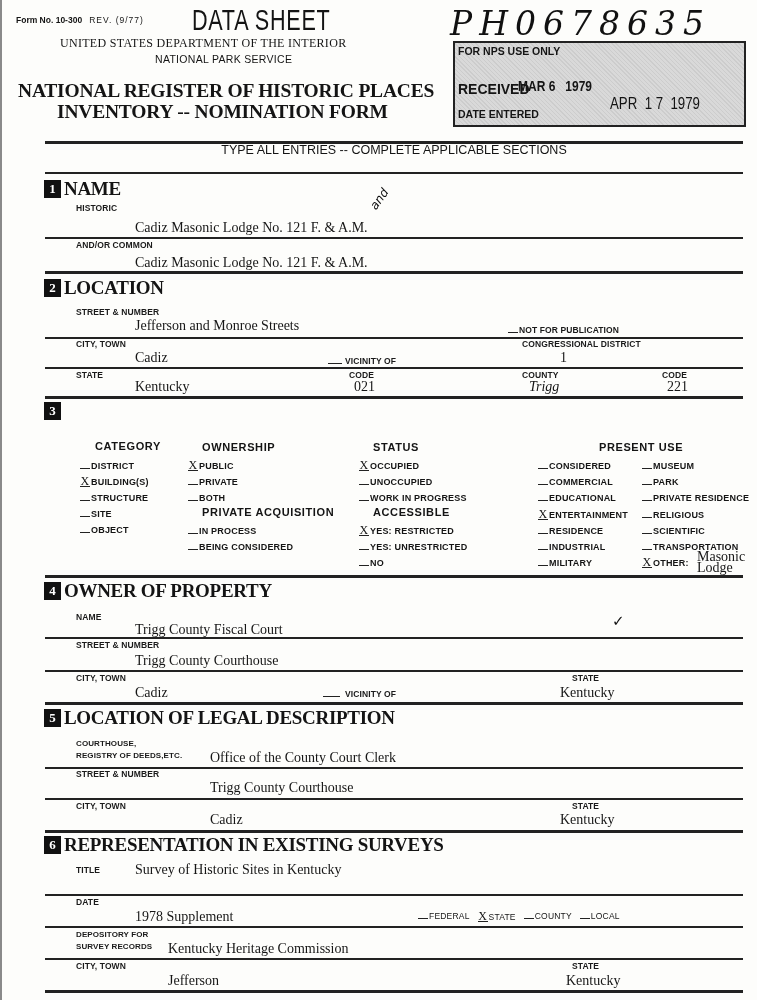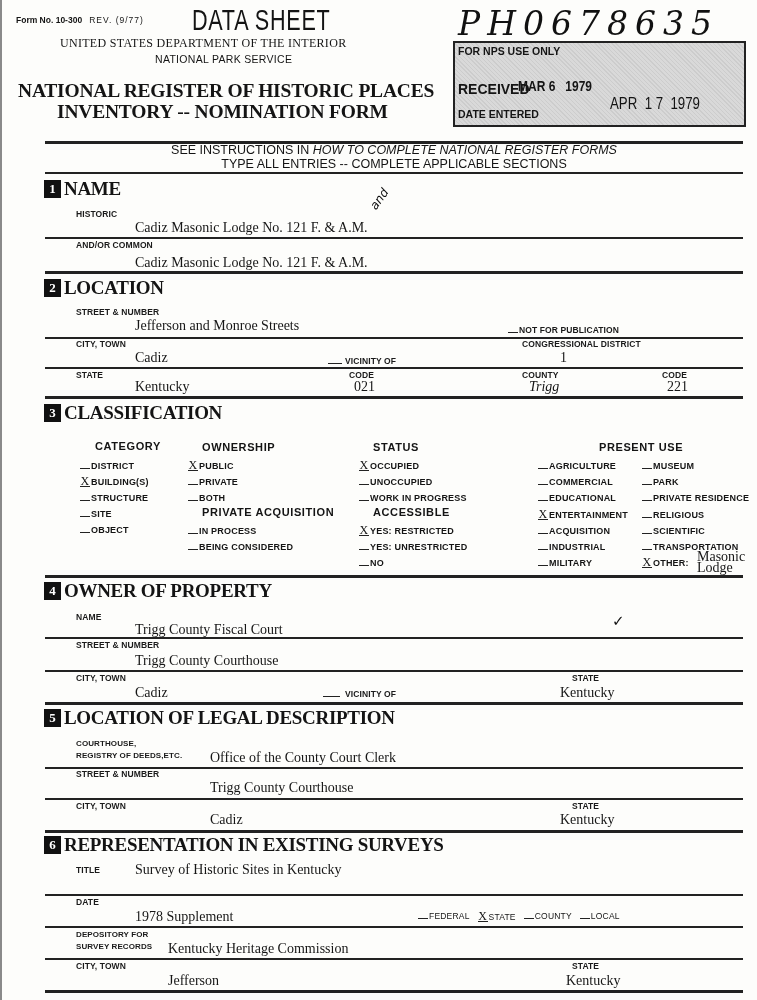--- a/index.html
+++ b/index.html
@@ -37,43 +37,42 @@
 <div class="abs" style="left:16px;top:15px;font-size:8.5px;font-weight:bold;">
   <span>Form No. 10-300</span>&nbsp;&nbsp;
   <span style="letter-spacing:1px;font-weight:normal;">REV. (9/77)</span>
 </div>
 <div class="abs" style="left:192px;top:3px;font-family:'Liberation Sans Narrow','Liberation Sans',sans-serif;font-size:30px;transform:scaleX(0.72);transform-origin:left top;letter-spacing:1px;">DATA SHEET</div>
 <div class="abs" style="left:60px;top:36px;font-family:'Liberation Serif',serif;font-size:12px;letter-spacing:0.3px;">UNITED STATES DEPARTMENT OF THE INTERIOR</div>
 <div class="abs" style="left:155px;top:53px;font-size:10.5px;letter-spacing:0.3px;">NATIONAL PARK SERVICE</div>
 <div class="abs" style="left:18px;top:80px;font-family:'Liberation Serif',serif;font-weight:bold;font-size:19.5px;letter-spacing:-0.2px;">NATIONAL REGISTER OF HISTORIC PLACES</div>
 <div class="abs" style="left:57px;top:101px;font-family:'Liberation Serif',serif;font-weight:bold;font-size:19.5px;letter-spacing:-0.2px;">INVENTORY -- NOMINATION FORM</div>
 
-<div class="abs hw" style="left:450px;top:4px;font-size:33px;letter-spacing:7px;font-style:italic;font-family:'DejaVu Serif',serif;margin-left:8px;">PH0678635</div>
+<div class="abs hw" style="left:450px;top:4px;font-size:33px;letter-spacing:7px;font-style:italic;font-family:'DejaVu Serif',serif;">PH0678635</div>
 
 <div class="nps">
   <div class="abs" style="left:3px;top:2px;font-size:10.5px;font-weight:bold;">FOR NPS USE ONLY</div>
   <div class="abs" style="left:3px;top:38px;font-size:14px;font-weight:bold;">RECEIVED</div>
   <div class="abs" style="left:63px;top:34px;font-size:15px;font-weight:bold;white-space:pre;transform:scaleX(0.8);transform-origin:left top;">MAR 6   1979</div>
   <div class="abs" style="left:155px;top:51px;font-size:17px;white-space:pre;transform:scaleX(0.78);transform-origin:left top;">APR  1 7  1979</div>
   <div class="abs" style="left:3px;top:65px;font-size:10.5px;font-weight:bold;">DATE ENTERED</div>
 </div>
 
 <div class="rule thick" style="top:141px;"></div>
 <div class="abs" style="left:45px;top:143px;width:698px;text-align:center;font-size:12.5px;line-height:14px;">
-  <div><span>SEE INSTRUCTIONS IN </span><i>HOW TO COMPLETE NATIONAL REGISTER FORMS</i></div>
   <div>TYPE ALL ENTRIES -- COMPLETE APPLICABLE SECTIONS</div>
 </div>
 <div class="rule" style="top:172px;"></div>
 
 <div class="sechead" style="top:178px;">
   <span class="secnum">1</span>
   <span class="sectitle">NAME</span>
 </div>
 <div class="abs hw" style="left:368px;top:192px;font-size:12px;font-style:italic;transform:rotate(-55deg);">and</div>
-<div class="abs lbl" style="left:76px;top:209px;">HISTORIC</div>
+<div class="abs lbl" style="left:76px;top:203px;">HISTORIC</div>
 <div class="abs val" style="left:135px;top:220px;">Cadiz Masonic Lodge No. 121 F. &amp; A.M.</div>
 <div class="rule" style="top:237px;"></div>
 <div class="abs lbl" style="left:76px;top:240px;">AND/OR COMMON</div>
 <div class="abs val" style="left:135px;top:255px;">Cadiz Masonic Lodge No. 121 F. &amp; A.M.</div>
 <div class="rule thick" style="top:271px;"></div>
 
 <div class="sechead" style="top:277px;">
   <span class="secnum">2</span>
   <span class="sectitle">LOCATION</span>
 </div>
@@ -92,21 +91,20 @@
 <div class="abs lbl" style="left:522px;top:370px;">COUNTY</div>
 <div class="abs lbl" style="left:662px;top:370px;">CODE</div>
 <div class="abs val" style="left:135px;top:379px;">Kentucky</div>
 <div class="abs val" style="left:354px;top:379px;">021</div>
 <div class="abs val" style="left:529px;top:379px;font-style:italic;">Trigg</div>
 <div class="abs val" style="left:667px;top:379px;">221</div>
 <div class="rule thick" style="top:396px;"></div>
 
 <div class="sechead" style="top:402px;">
   <span class="secnum">3</span>
-  <span class="sectitle">CLASSIFICATION</span>
 </div>
 
 <div class="abs colhead" style="left:95px;top:440px;">CATEGORY</div>
 <div class="abs" style="left:80px;top:458px;line-height:16px;">
   <div class="opt"><span class="mark"></span><span>DISTRICT</span></div>
   <div class="opt"><span class="mark">X</span><span>BUILDING(S)</span></div>
   <div class="opt"><span class="mark"></span><span>STRUCTURE</span></div>
   <div class="opt"><span class="mark"></span><span>SITE</span></div>
   <div class="opt"><span class="mark"></span><span>OBJECT</span></div>
 </div>
@@ -131,25 +129,25 @@
 </div>
 <div class="abs colhead" style="left:373px;top:506px;">ACCESSIBLE</div>
 <div class="abs" style="left:359px;top:523px;line-height:16px;">
   <div class="opt"><span class="mark">X</span><span>YES: RESTRICTED</span></div>
   <div class="opt"><span class="mark"></span><span>YES: UNRESTRICTED</span></div>
   <div class="opt"><span class="mark"></span><span>NO</span></div>
 </div>
 
 <div class="abs colhead" style="left:599px;top:441px;">PRESENT USE</div>
 <div class="abs" style="left:538px;top:458px;line-height:16.2px;">
-  <div class="opt"><span class="mark"></span><span>AGRICULTURE</span></div>
+  <div class="opt"><span class="mark"></span><span>CONSIDERED</span></div>
   <div class="opt"><span class="mark"></span><span>COMMERCIAL</span></div>
   <div class="opt"><span class="mark"></span><span>EDUCATIONAL</span></div>
   <div class="opt"><span class="mark">X</span><span>ENTERTAINMENT</span></div>
-  <div class="opt"><span class="mark"></span><span>ACQUISITION</span></div>
+  <div class="opt"><span class="mark"></span><span>RESIDENCE</span></div>
   <div class="opt"><span class="mark"></span><span>INDUSTRIAL</span></div>
   <div class="opt"><span class="mark"></span><span>MILITARY</span></div>
 </div>
 <div class="abs" style="left:642px;top:458px;line-height:16.2px;">
   <div class="opt"><span class="mark"></span><span>MUSEUM</span></div>
   <div class="opt"><span class="mark"></span><span>PARK</span></div>
   <div class="opt"><span class="mark"></span><span>PRIVATE RESIDENCE</span></div>
   <div class="opt"><span class="mark"></span><span>RELIGIOUS</span></div>
   <div class="opt"><span class="mark"></span><span>SCIENTIFIC</span></div>
   <div class="opt"><span class="mark"></span><span>TRANSPORTATION</span></div>

